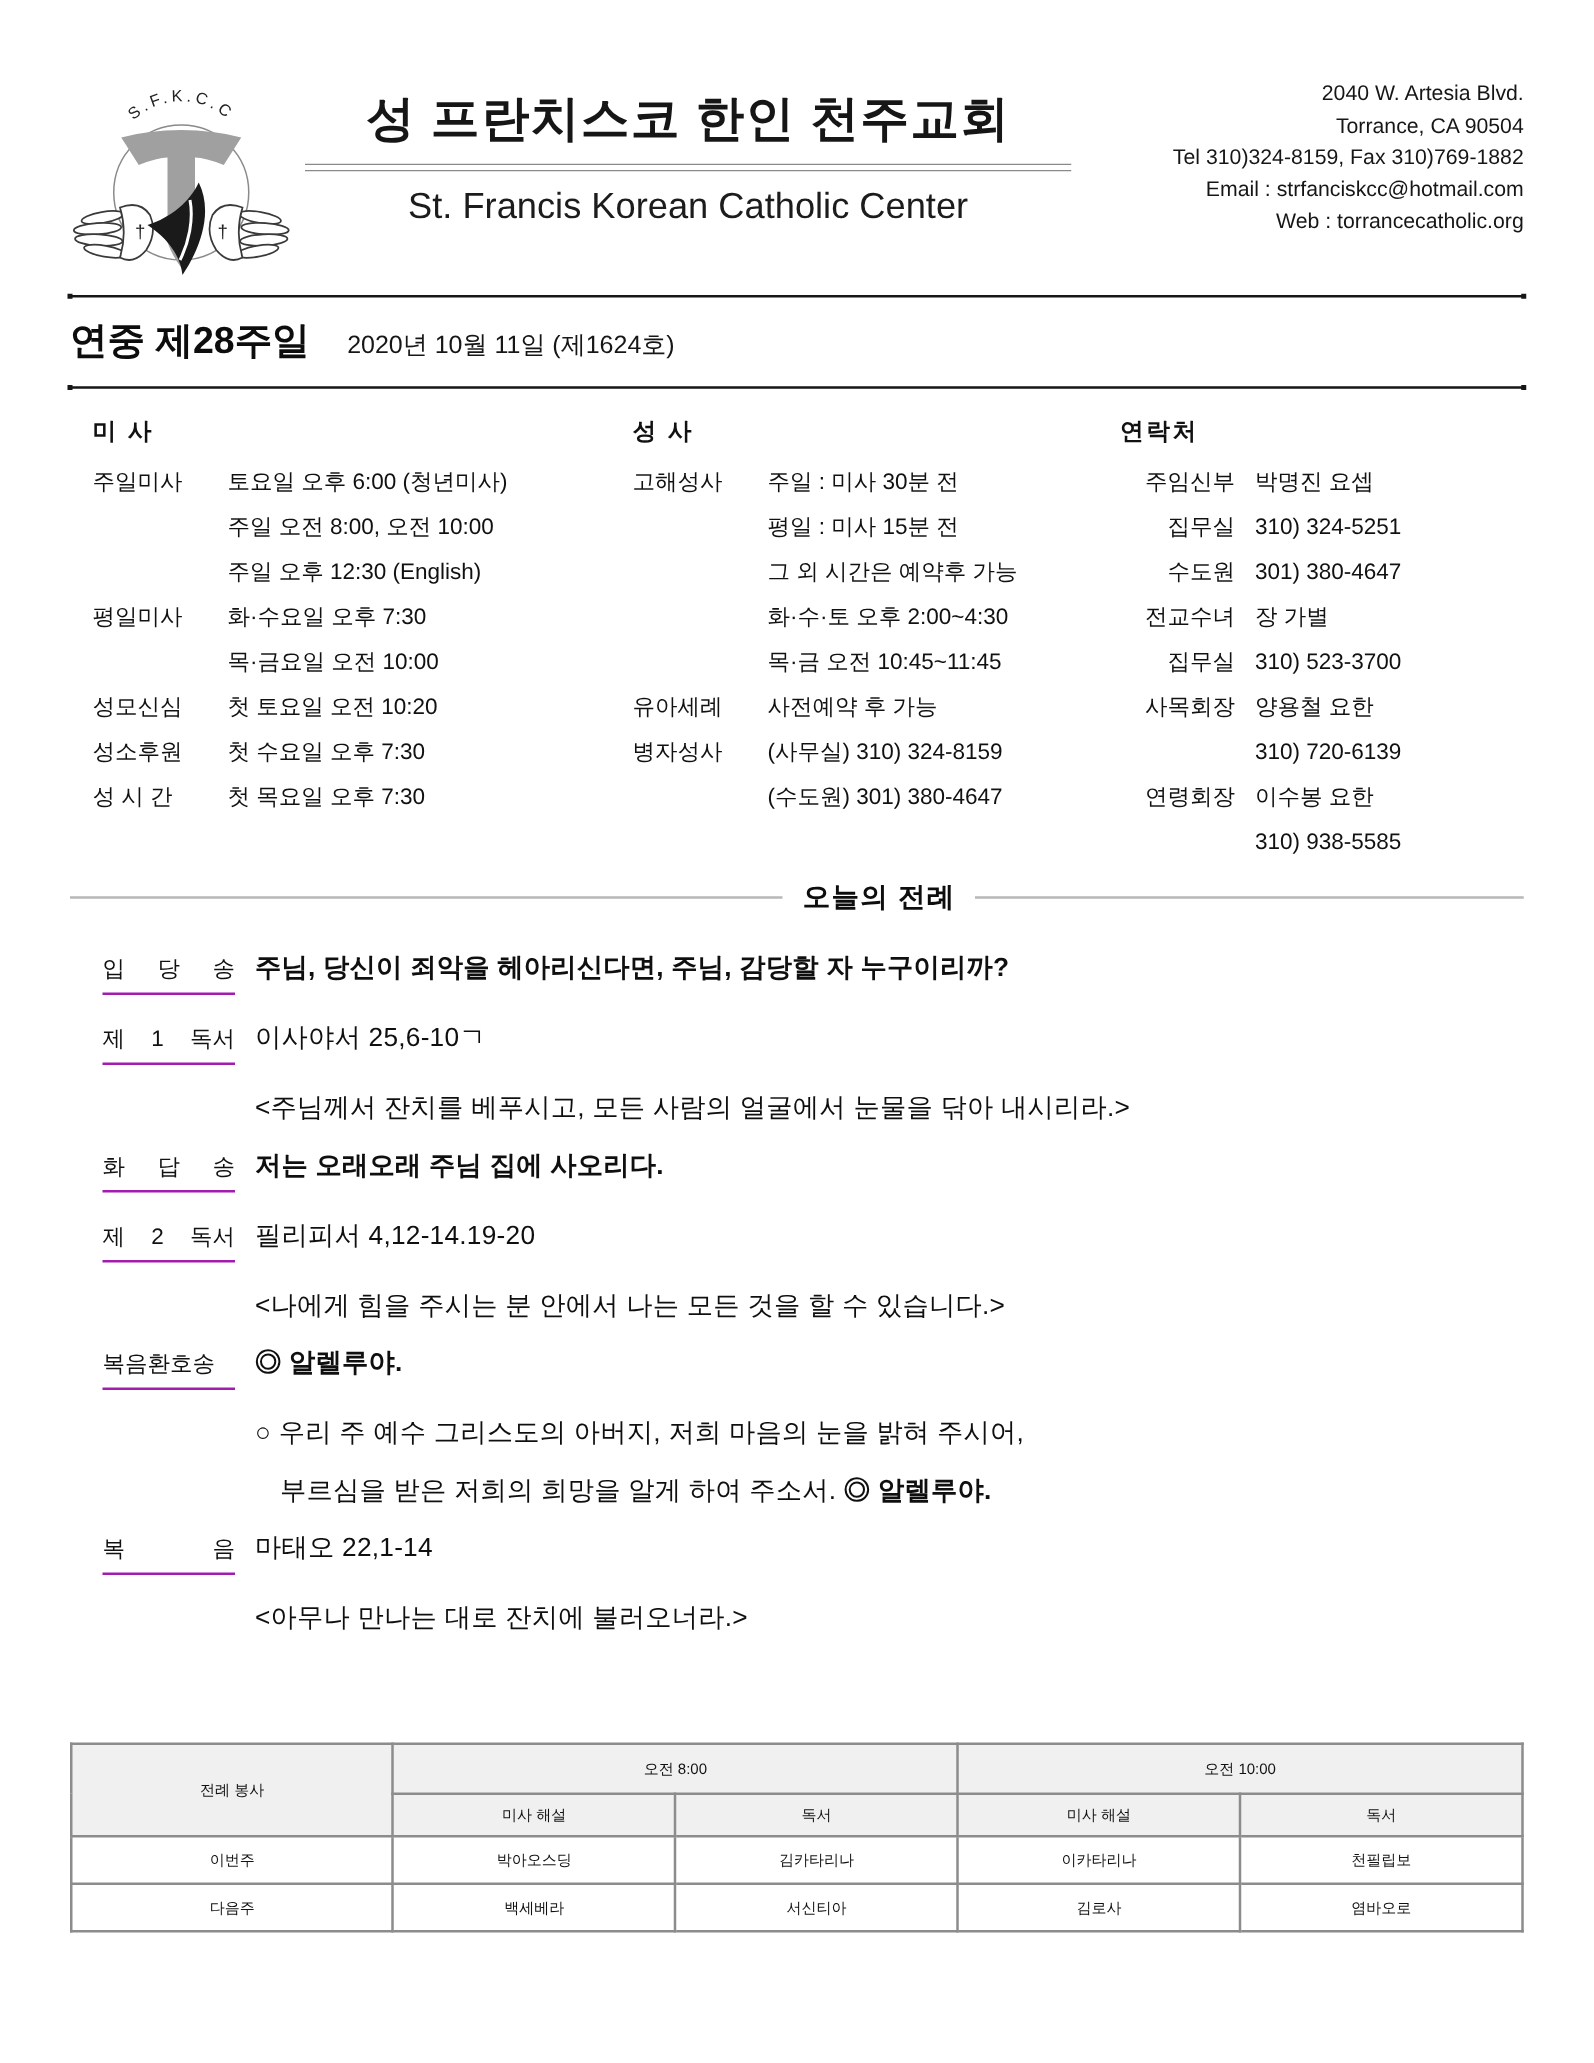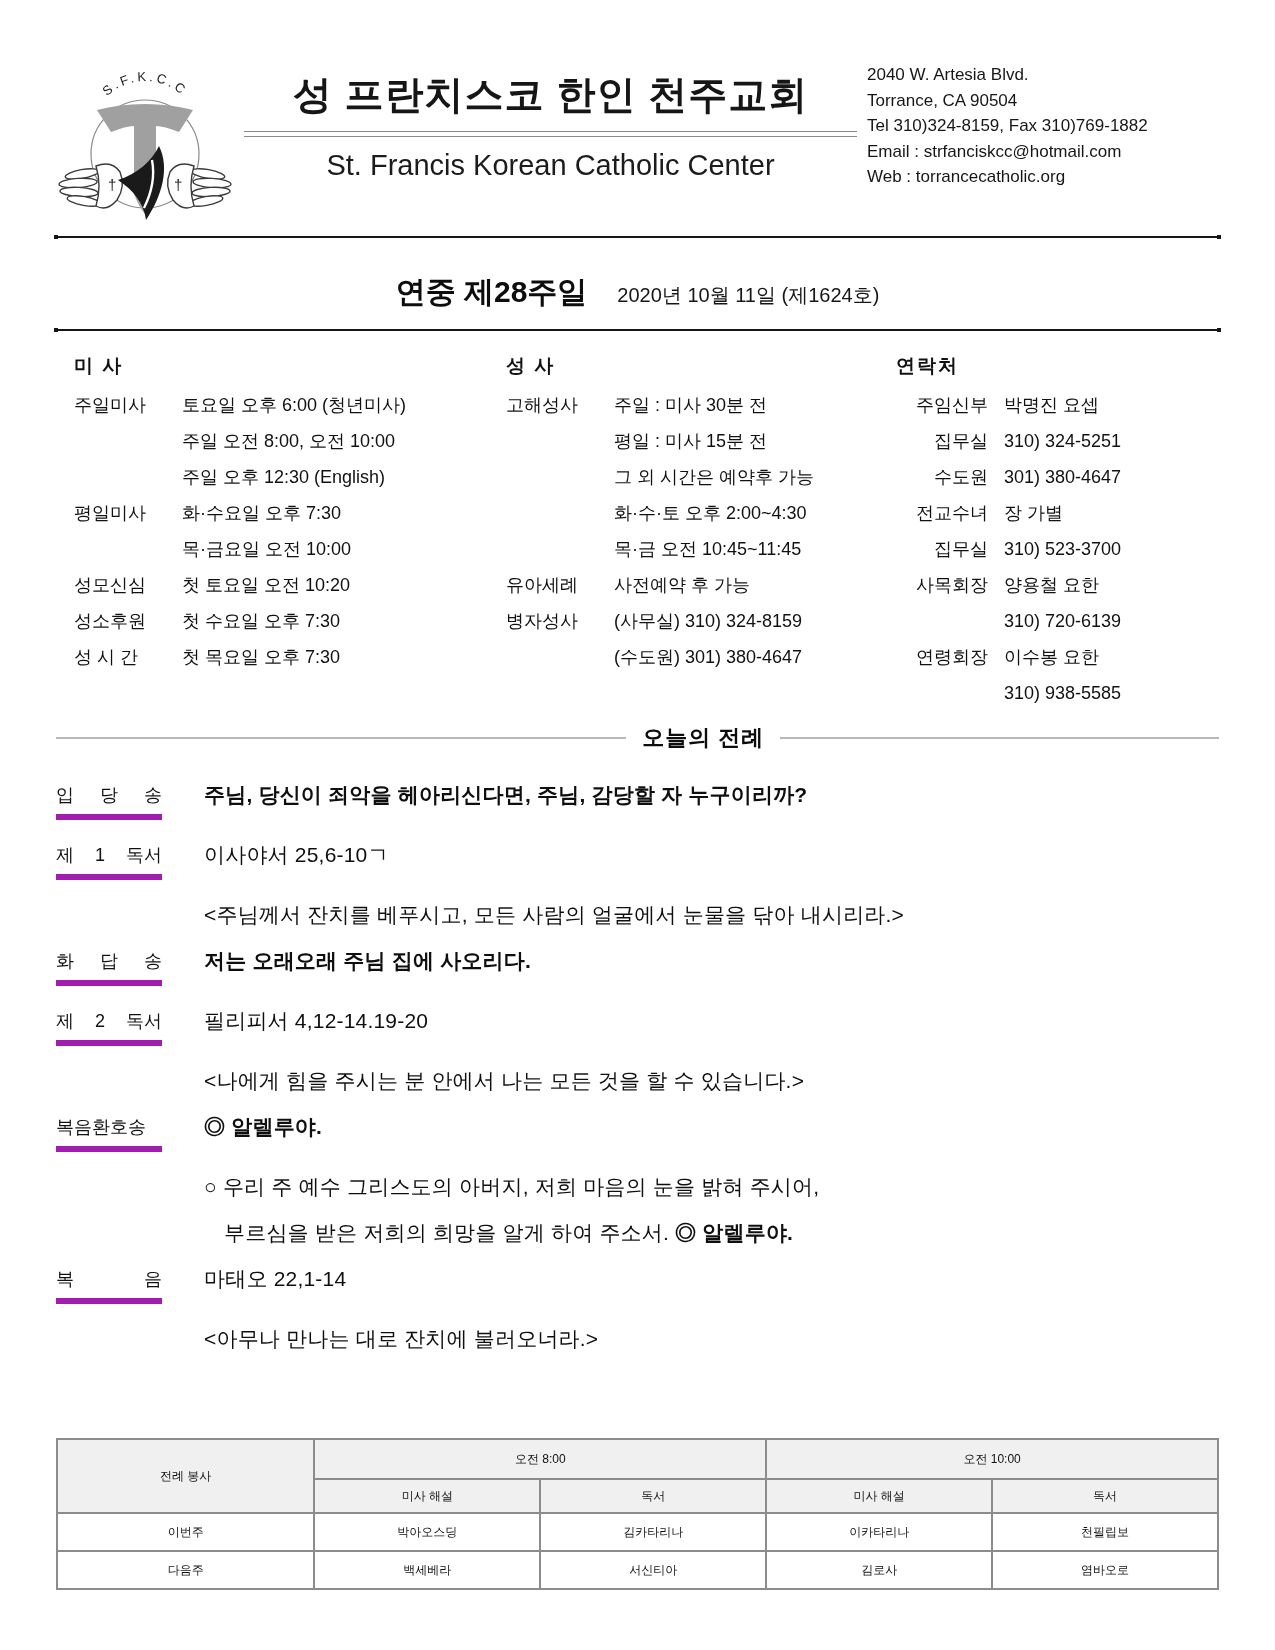--- a/index.html
+++ b/index.html
@@ -9,51 +9,51 @@
   }
   .page { box-sizing:border-box; width:1275px; height:1650px; padding:54px 56px 0 56px; background:#fff; }
 
   
   .hdr { display:flex; align-items:flex-start; }
   .logo-box { flex:0 0 178px; height:168px; }
   .hdr-center { flex:1; text-align:center; padding:0 6px; margin-top:14px; }
   .title-ko { font-size:39px; font-weight:bold; letter-spacing:1px; white-space:nowrap; color:#161616; }
   .dbl-line { height:4px; border-top:1px solid #8a8a8a; border-bottom:1px solid #8a8a8a; margin:9px 4px 12px 4px; }
   .title-en { font-size:29px; color:#1c1c1c; white-space:nowrap; }
-  .hdr-right { flex:0 0 352px; font-size:17px; line-height:1.5; text-align:left; margin-top:8px; color:#161616; }
+  .hdr-right { flex:0 0 352px; font-size:17px; line-height:1.5; text-align:right; margin-top:8px; color:#161616; }
 
   
   .rule { height:2px; background:#161616; position:relative; }
   .rule::before, .rule::after { content:""; position:absolute; top:-1px; width:4px; height:4px; background:#161616; }
   .rule::before { left:-2px; } .rule::after { right:-2px; }
   .rule.r1 { margin-top:14px; }
 
   
-  .masthead { display:flex; justify-content:center; align-items:baseline; gap:30px; padding:14px 0 16px 0;margin-top:20px; }
+  .masthead { display:flex; align-items:baseline; gap:30px; padding:14px 0 16px 0; }
   .m-title { font-size:30px; font-weight:bold; color:#0d0d0d; }
   .m-issue { font-size:20px; color:#161616; }
 
   
   .info { display:grid; grid-template-columns:432px 390px 1fr; padding:14px 0 6px 18px; font-size:18px; }
   .info-heading { font-weight:bold; font-size:19px; line-height:42px; letter-spacing:2px; }
   .info-row { display:flex; }
   .info-label { flex:0 0 92px; margin-right:16px; line-height:36px; white-space:pre; }
   .info-line { line-height:36px; white-space:nowrap; }
   .contact .info-label { text-align:right; }
 
   
   .sect { display:flex; align-items:center; gap:16px; margin:6px 0 30px 0; }
   .sect-line { height:2px; background:#b8b8b8; }
   .sect-line.l { flex:1.3; } .sect-line.r { flex:1; }
   .sect-title { font-size:22px; font-weight:bold; letter-spacing:1px; color:#0d0d0d; }
 
   .lit-row { display:flex; align-items:flex-start; margin-bottom:23px; }
   .lit-gutter { flex:0 0 148px; }
-  .lit-label { display:inline-block; width:106px; font-size:18px; border-bottom:6px solid #a21caf;
-               padding-bottom:7px; text-align:justify; text-align-last:justify; }
+  .lit-label { display:inline-block; width:106px; font-size:18px; border-bottom:2px solid #a21caf;
+               padding-bottom:7px; text-align:justify; text-align-last:justify;margin-left:26px; }
   .lit-text { font-size:21px; line-height:23px; letter-spacing:0.2px; color:#0f0f0f; }
   .lit-text.bold { font-weight:bold; }
   .lit-text.ind { padding-left:20px; }
 
   
   .sched { width:100%; border-collapse:collapse; margin-top:88px; font-size:12px; table-layout:fixed; }
   .sched td { border:2px solid #8c8c8c; text-align:center; vertical-align:middle; background:#fff; padding:0; }
   .sched td.hd { background:#f0f0f0; }
   .sched tr.r1 td { height:38px; }
   .sched tr.r2 td { height:32px; }

